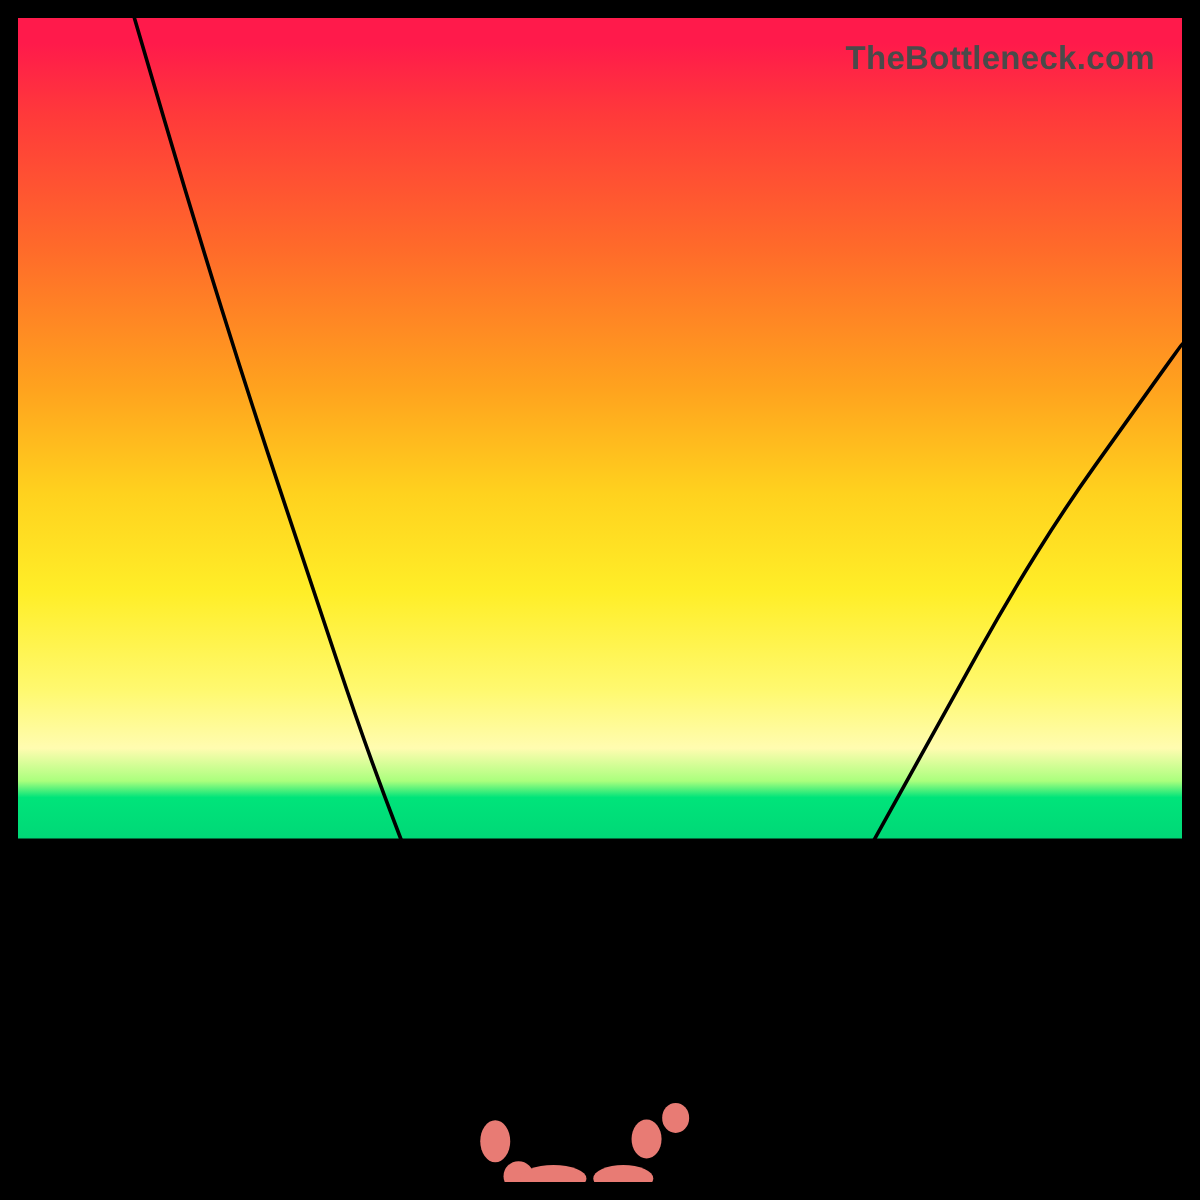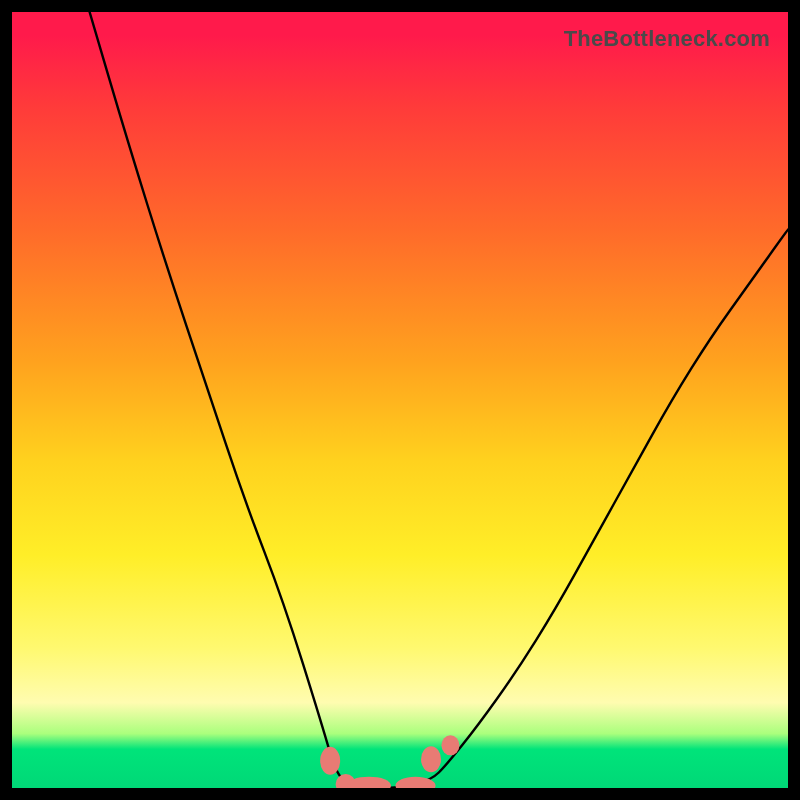--- a/index.html
+++ b/index.html
@@ -17,21 +17,21 @@
     left: 0;
     width: 800px;
     height: 800px;
     background: #000;
   }
   .plot {
     position: absolute;
     top: 12px;
     left: 12px;
     width: 776px;
-    height: 776px;
+    height: 547px;
   }
   .gradient {
     position: absolute;
     inset: 0;
     background: linear-gradient(
       to bottom,
       #ff1a4b 0%,
       #ff1a4b 3%,
       #ff3a3a 12%,
       #ff6a2a 28%,

